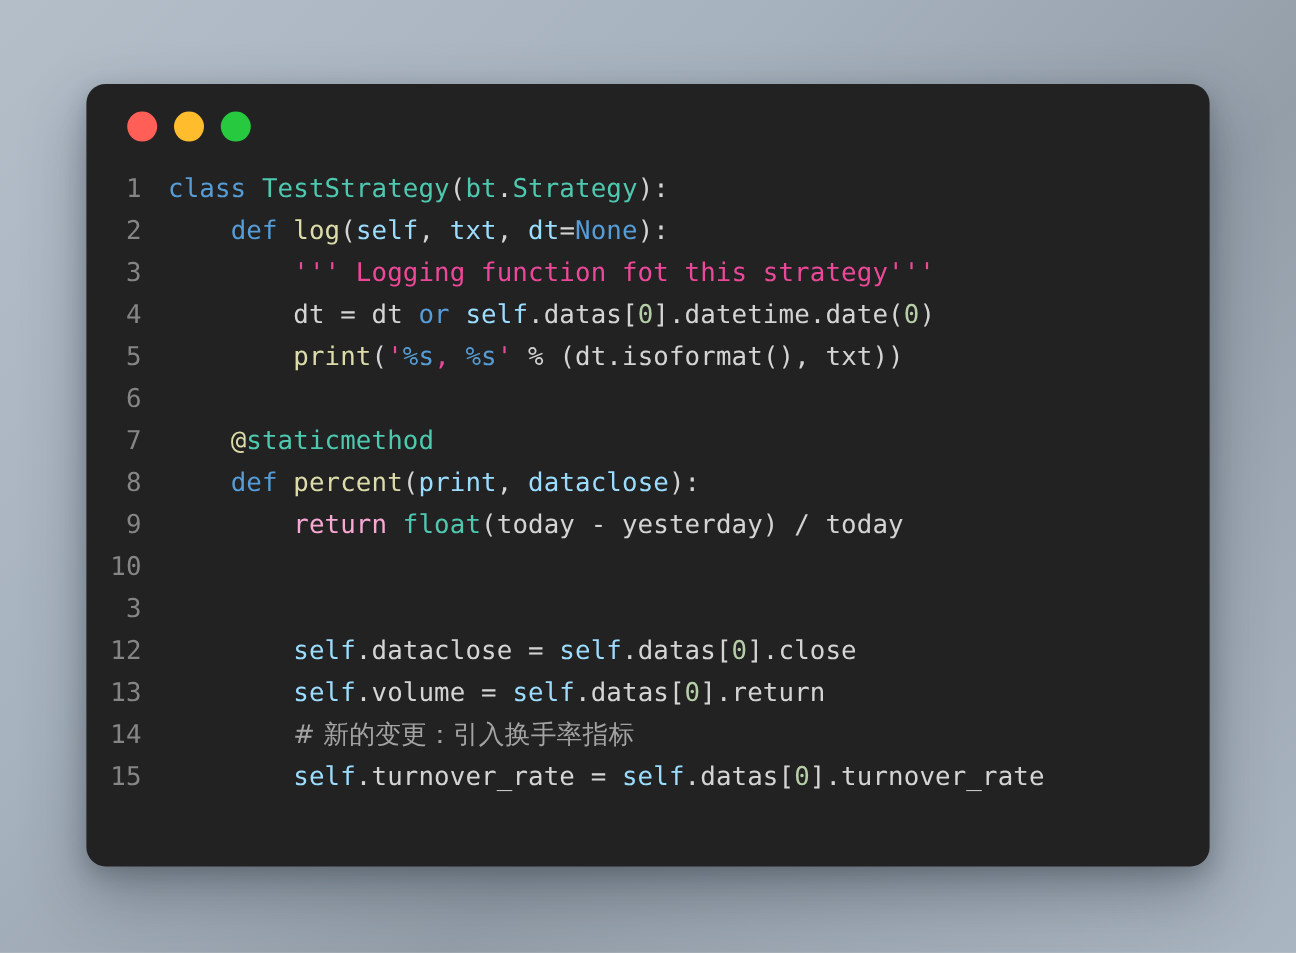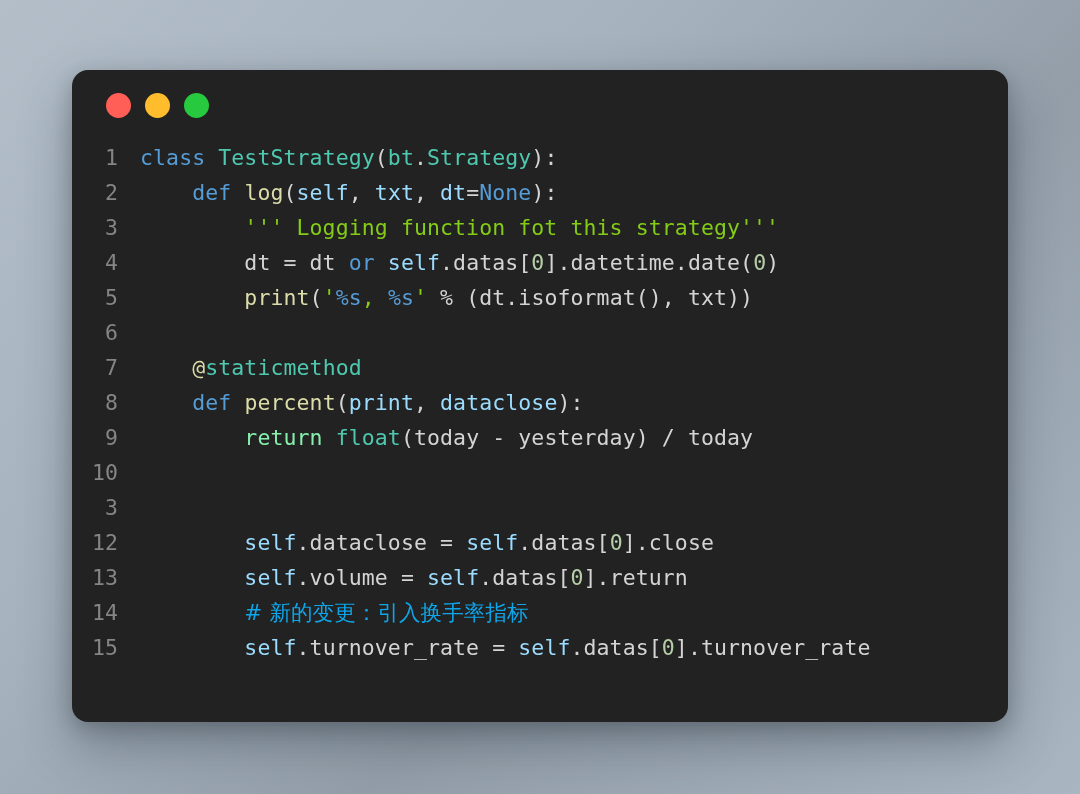--- a/index.html
+++ b/index.html
@@ -80,24 +80,24 @@
   .code-text {
     color: #d4d4d4;
     white-space: pre;
   }
 
   
   .kw   { color: #569cd6; }   
   .cls  { color: #4ec9b0; }   
   .fn   { color: #dcdcaa; }   
   .var  { color: #9cdcfe; }   
-  .str  { color: #84cc16; }   
+  .str  { color: #ec4899; }   
   .num  { color: #b5cea8; }   
-  .cmt  { color: #0ea5e9; }   
-  .ctl  { color: #86efac; text-align: right; }   
+  .cmt  { color: #a3a3a3; }   
+  .ctl  { color: #f9a8d4; text-align: right; }   
   .pln  { color: #d4d4d4; }   
   .cn   { font-family: "DejaVu Sans", "Liberation Sans", sans-serif; }
 </style>
 </head>
 <body>
 
 <div class="stage">
 
   <div class="code-window">
 

